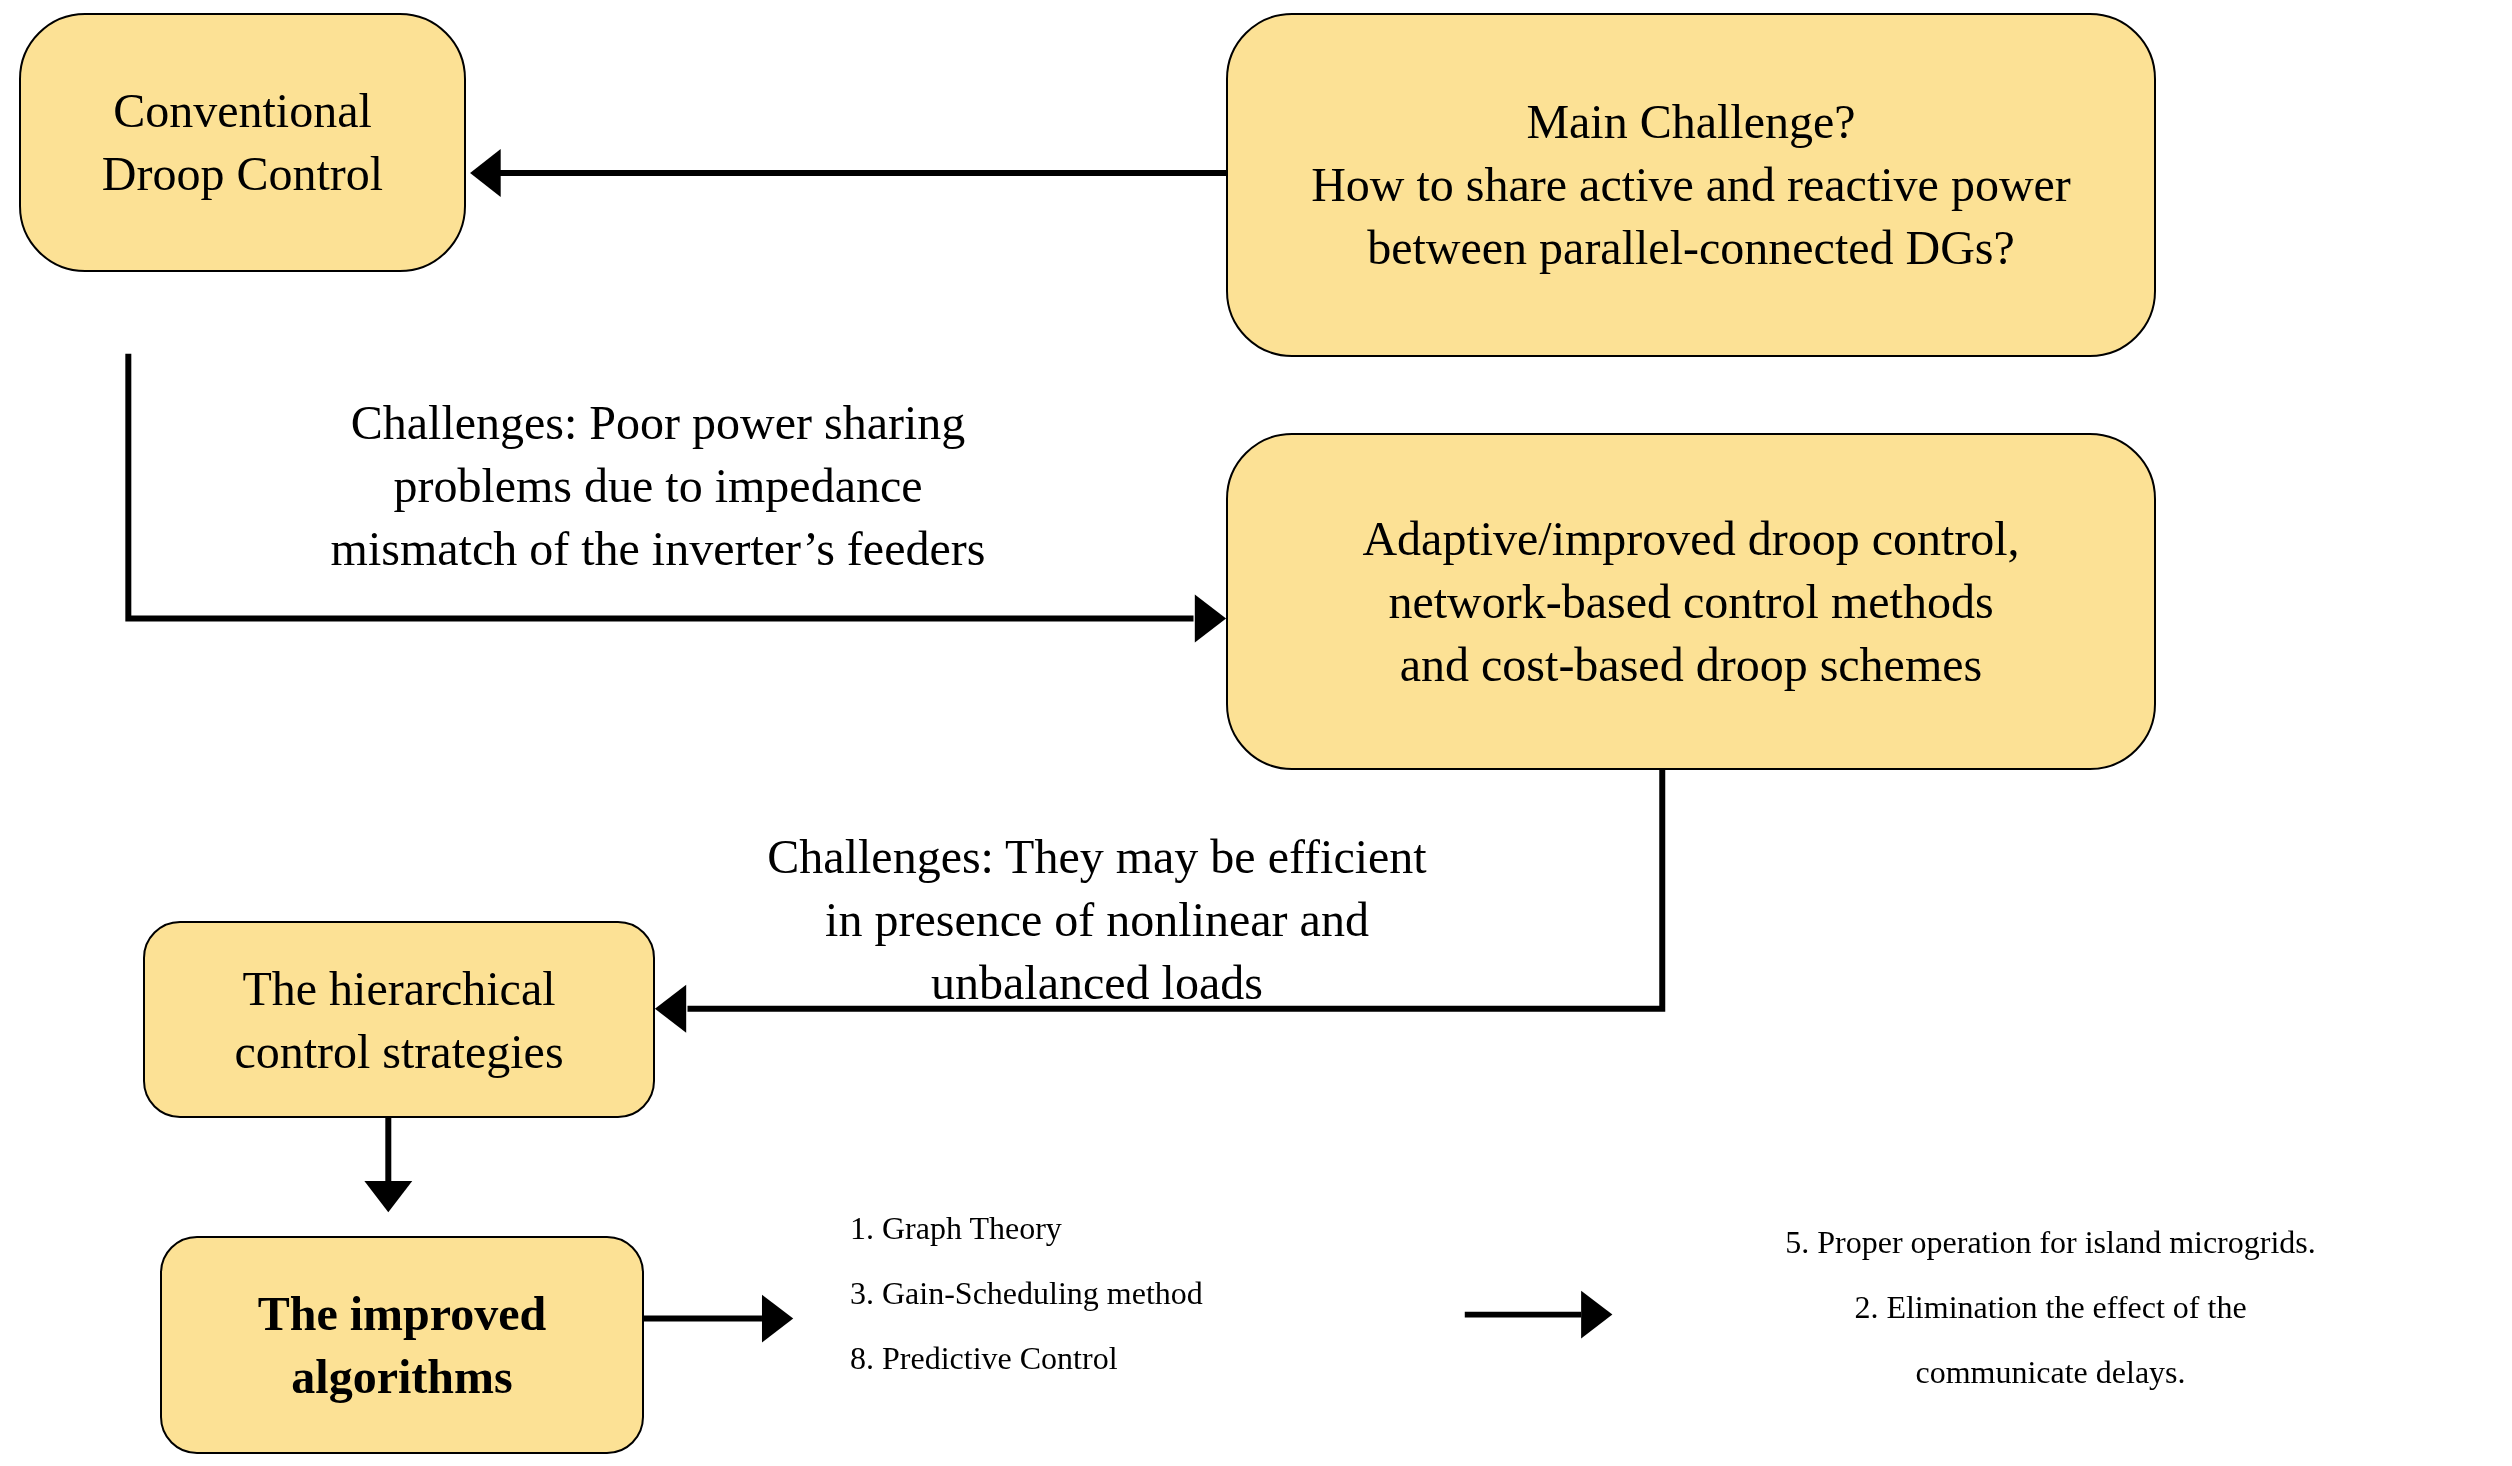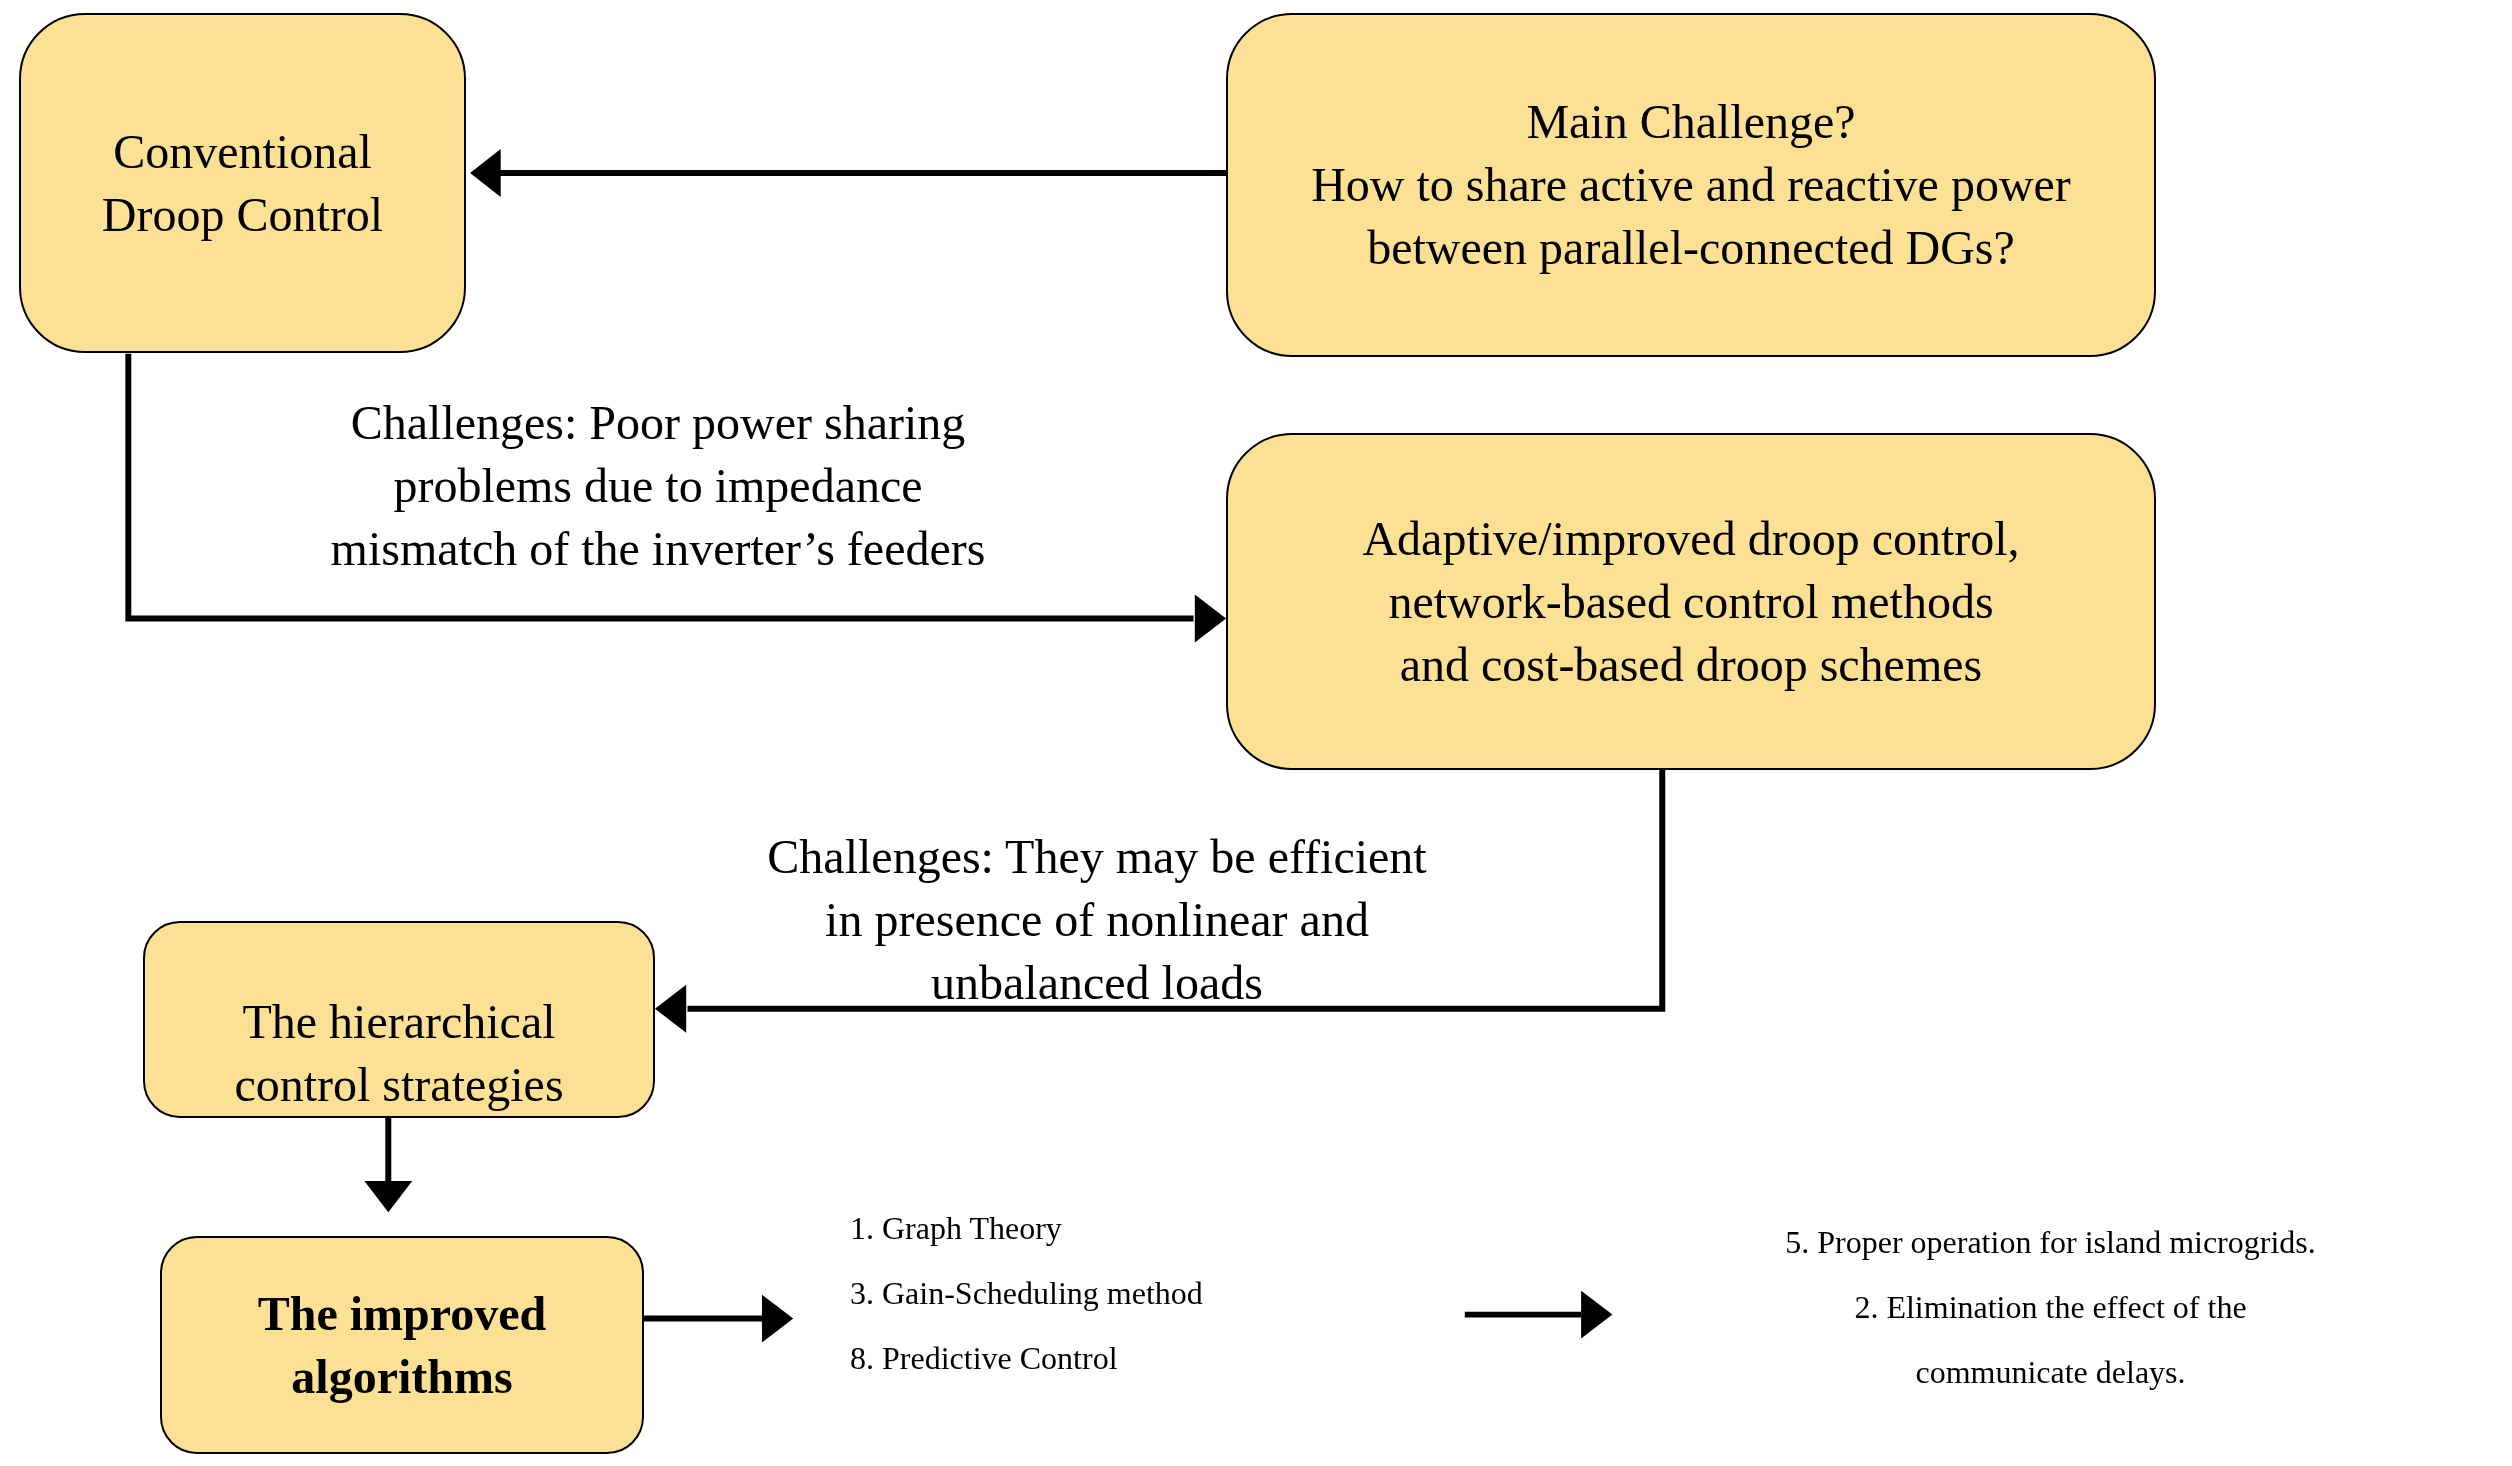--- a/index.html
+++ b/index.html
@@ -93,38 +93,38 @@
       <line x1="968" y1="1983" x2="1146" y2="1983"></line>
       <polygon points="1193,1983 1146,1947 1146,2019"></polygon>
     </g>
 
     <g>
       <line x1="2203" y1="1977" x2="2378" y2="1977"></line>
       <polygon points="2425,1977 2378,1941 2378,2013"></polygon>
     </g>
   </svg>
 
-  <div class="node big" style="left:19px;top:12.6px;width:447px;height:340px;">
+  <div class="node big" style="left:19px;top:12.6px;width:447px;height:259px;">
     <span>Conventional
 Droop Control</span>
   </div>
 
   <div class="node big" style="left:1226px;top:433px;width:930px;height:337px;">
     <span>Adaptive/improved droop control,
 network-based control methods
 and cost-based droop schemes</span>
   </div>
 
   <div class="node big" style="left:1226px;top:12.6px;width:930px;height:344px;">
     <span>Main Challenge?
 How to share active and reactive power
 between parallel-connected DGs?</span>
   </div>
 
-  <div class="node small" style="left:143px;top:921px;width:512px;height:197px;align-items:flex-end;">
+  <div class="node small" style="left:143px;top:921px;width:512px;height:197px;">
     <span>The hierarchical
 control strategies</span>
   </div>
 
   <div class="node small" style="left:160px;top:1236px;width:484px;height:218px;font-weight:bold;">
     <span>The improved
 algorithms</span>
   </div>
 
   <div class="annotation" style="left:718px;top:825px;width:758px;">Challenges: They may be efficient

